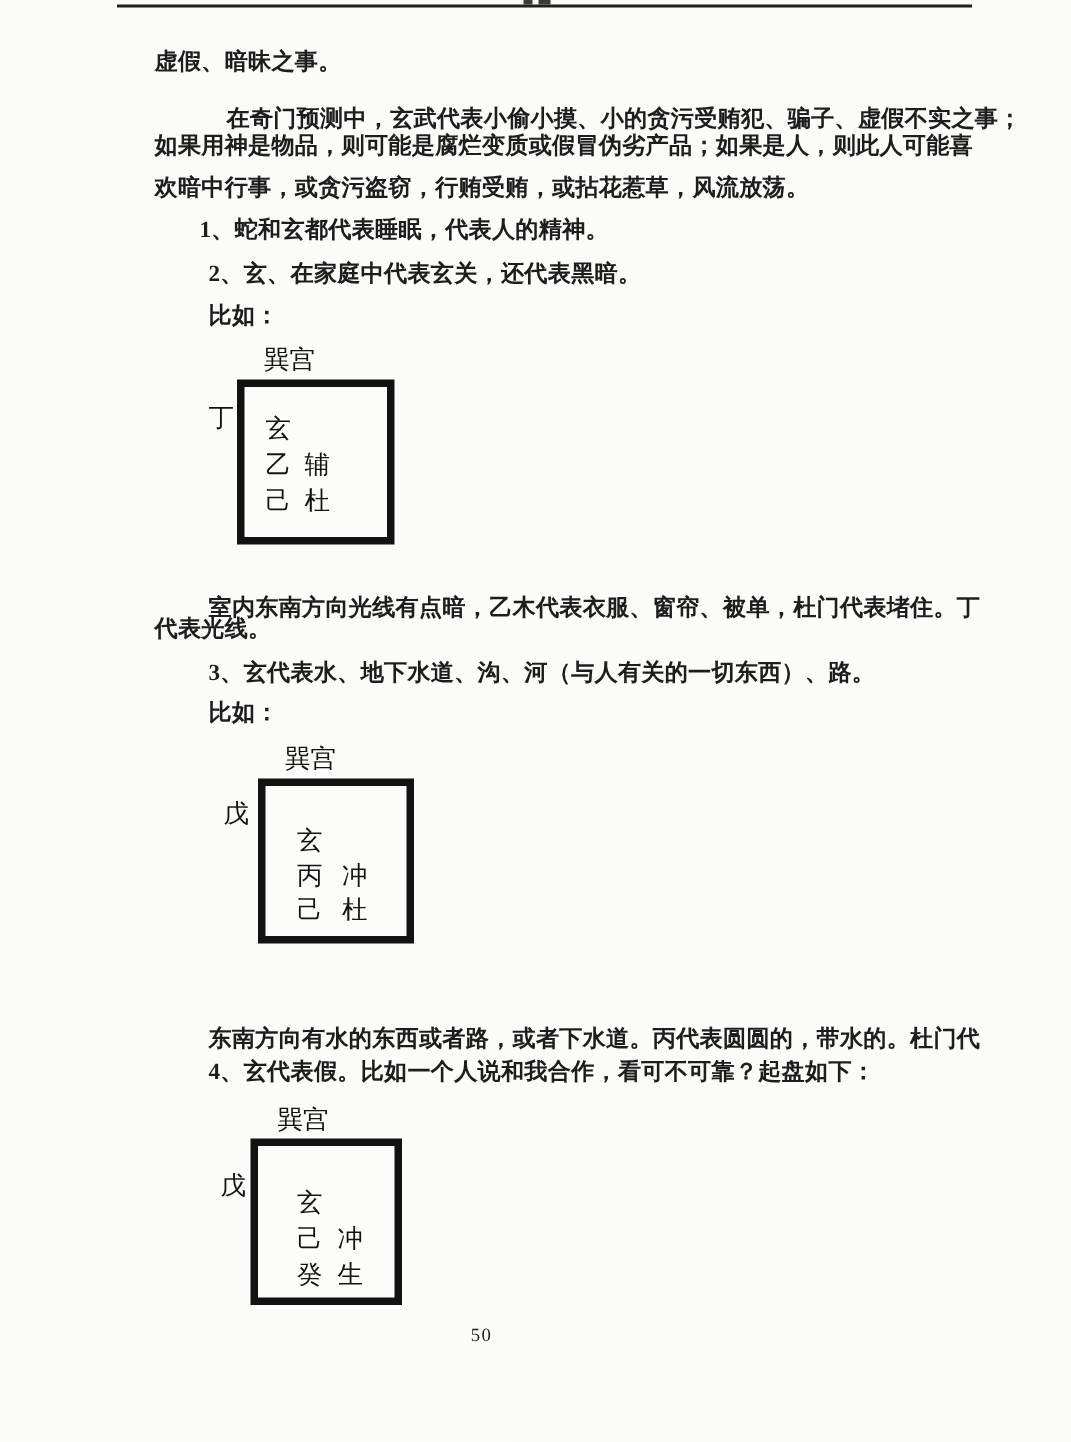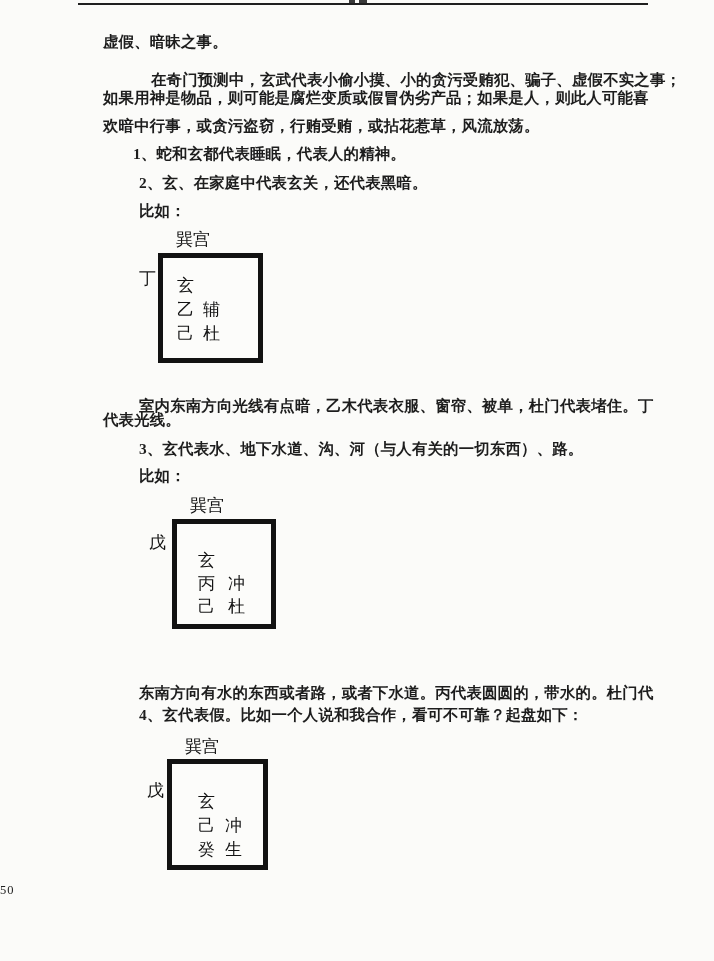--- a/index.html
+++ b/index.html
@@ -32,21 +32,21 @@
   .palace-label,.stem-label,.cell{
     position:absolute;
     font-family:"Liberation Sans","DejaVu Sans",sans-serif;
     font-weight:normal;
     font-size:17px;line-height:17px;
     color:#131313;
     white-space:nowrap;
   }
   .page-number{
     position:absolute;left:0;top:883px;width:642px;
-    text-align:left;
+    text-align:center;
     font-size:12.5px;color:#222;letter-spacing:1px;
   }
   .watermark{
     position:absolute;left:483px;top:915px;
     display:flex;align-items:center;gap:7px;
     color:#bcbcbc;
   }
   .watermark .wm-label{
     font-family:"Liberation Sans","DejaVu Sans",sans-serif;
     font-size:19.5px;line-height:26px;

